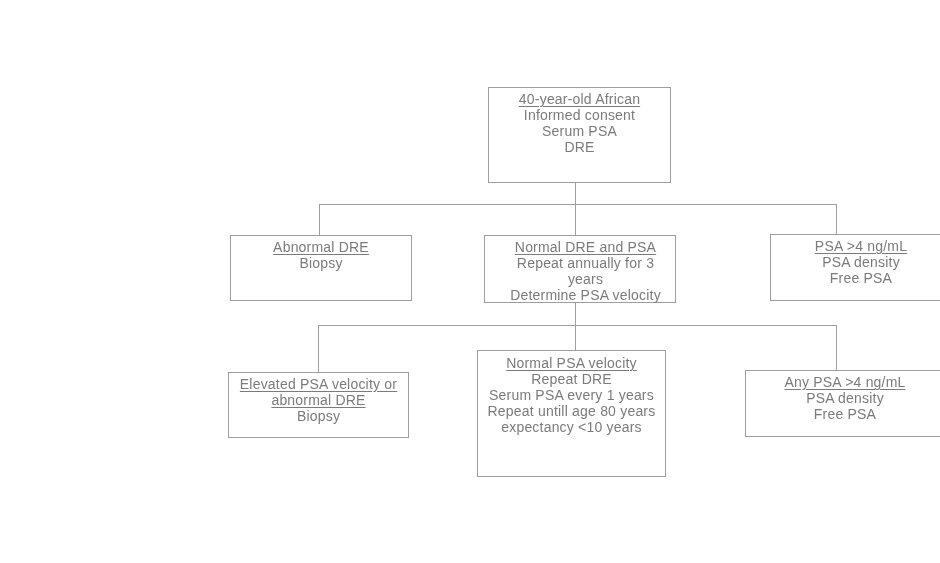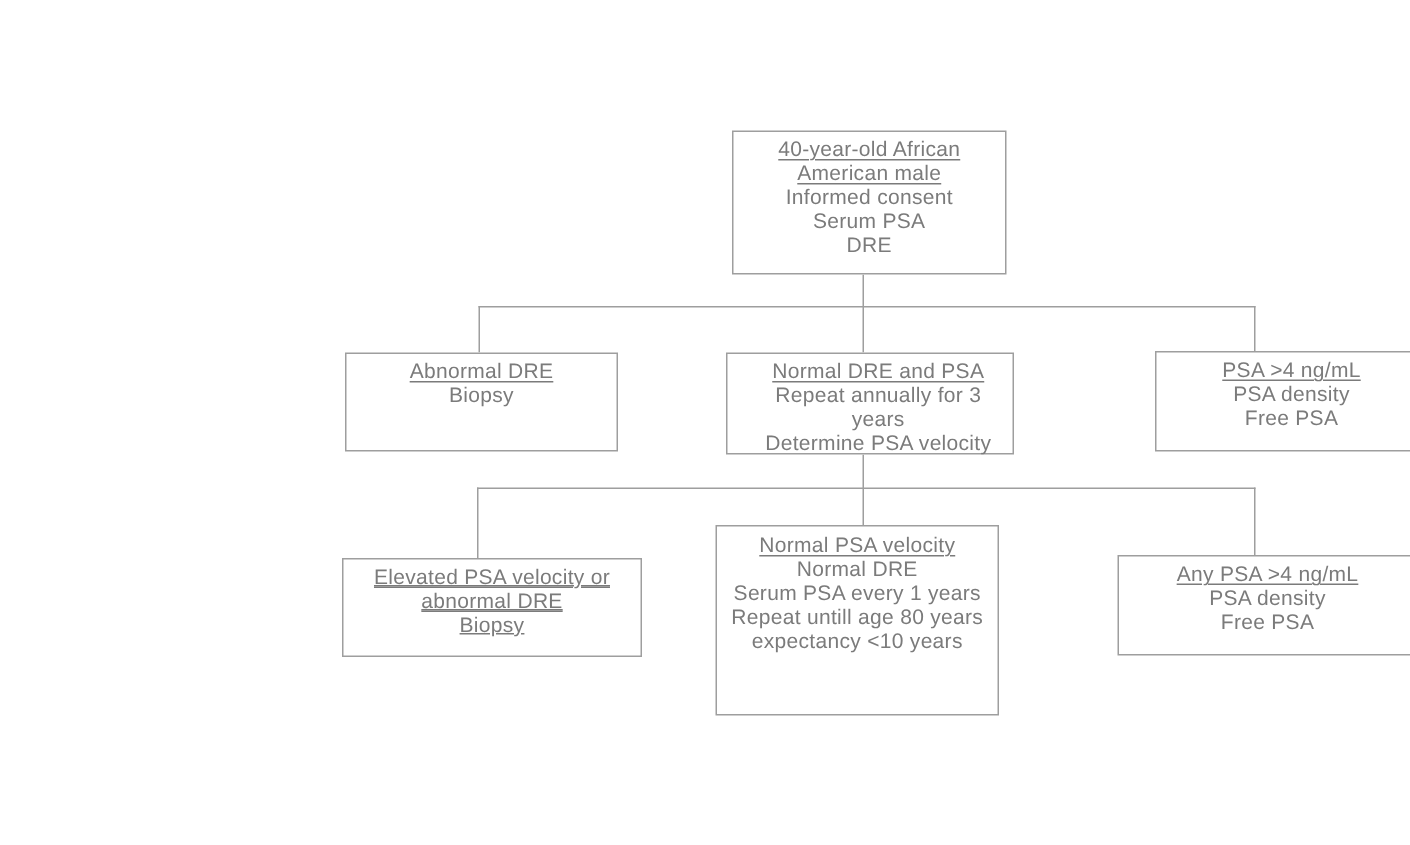--- a/index.html
+++ b/index.html
@@ -38,21 +38,21 @@
   .node .line.u{
     text-decoration:underline;
     text-underline-offset:2px;
     text-decoration-thickness:1px;
   }
   
   .n-root        {left:488px; top:87px;  width:183px; height:96px;}
   .n-abnormal    {left:230px; top:235px; width:182px; height:66px;}
   .n-normal-dre  {left:484px; top:235px; width:192px; height:68px;padding-left:11px;}
   .n-psa4        {left:770px; top:234px; width:182px; height:67px;}
-  .n-elevated    {left:228px; top:372px; width:200px; height:66px;text-decoration:underline;}
+  .n-elevated    {left:228px; top:372px; width:181px; height:66px;}
   .n-normal-vel  {left:477px; top:350px; width:189px; height:127px; padding-top:4px;}
   .n-any-psa4    {left:745px; top:370px; width:200px; height:67px;}
   
   .e-root-v      {left:575px; top:183px; width:1px;  height:52px;}
   .e-row2-h      {left:319px; top:204px; width:518px; height:1px;}
   .e-row2-left   {left:319px; top:204px; width:1px;  height:31px;}
   .e-row2-right  {left:836px; top:204px; width:1px;  height:31px;}
   .e-mid-v       {left:575px; top:303px; width:1px;  height:47px;}
   .e-row3-h      {left:318px; top:325px; width:519px; height:1px;}
   .e-row3-left   {left:318px; top:325px; width:1px;  height:47px;}
@@ -68,21 +68,20 @@
   <div class="edge e-row2-left"></div>
   <div class="edge e-row2-right"></div>
 
   <div class="edge e-mid-v"></div>
   <div class="edge e-row3-h"></div>
   <div class="edge e-row3-left"></div>
   <div class="edge e-row3-right"></div>
 
   <div class="node n-root">
     <div class="line u">40-year-old African</div>
-    <div class="line u">American male</div>
     <div class="line">Informed consent</div>
     <div class="line">Serum PSA</div>
     <div class="line">DRE</div>
   </div>
 
   <div class="node n-abnormal">
     <div class="line u">Abnormal DRE</div>
     <div class="line">Biopsy</div>
   </div>
 
@@ -100,21 +99,21 @@
   </div>
 
   <div class="node n-elevated">
     <div class="line u">Elevated PSA velocity or</div>
     <div class="line u">abnormal DRE</div>
     <div class="line">Biopsy</div>
   </div>
 
   <div class="node n-normal-vel">
     <div class="line u">Normal PSA velocity</div>
-    <div class="line">Normal DRE</div>
+    <div class="line">Repeat DRE</div>
     <div class="line">Serum PSA every 1 years</div>
     <div class="line">Repeat untill age 80 years</div>
     <div class="line">expectancy &lt;10 years</div>
   </div>
 
   <div class="node n-any-psa4">
     <div class="line u">Any PSA &gt;4 ng/mL</div>
     <div class="line">PSA density</div>
     <div class="line">Free PSA</div>
   </div>

